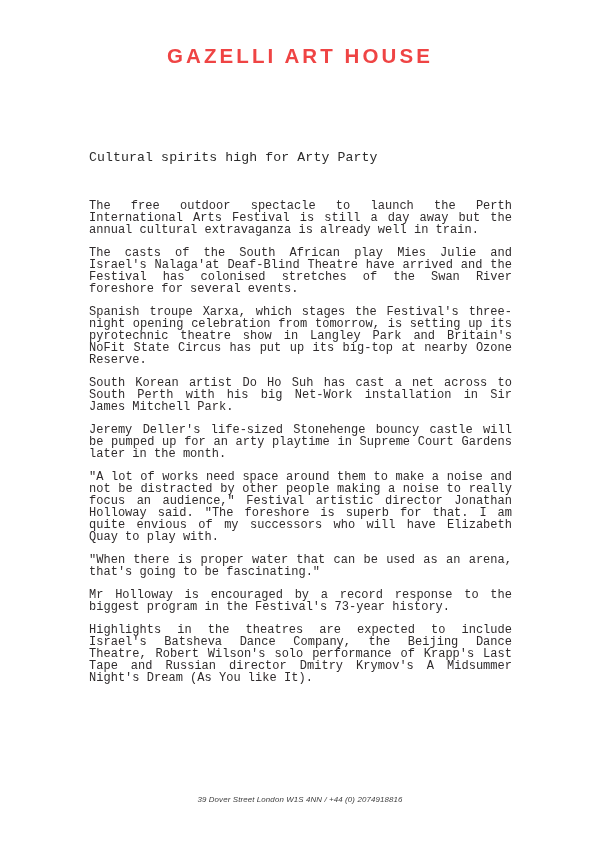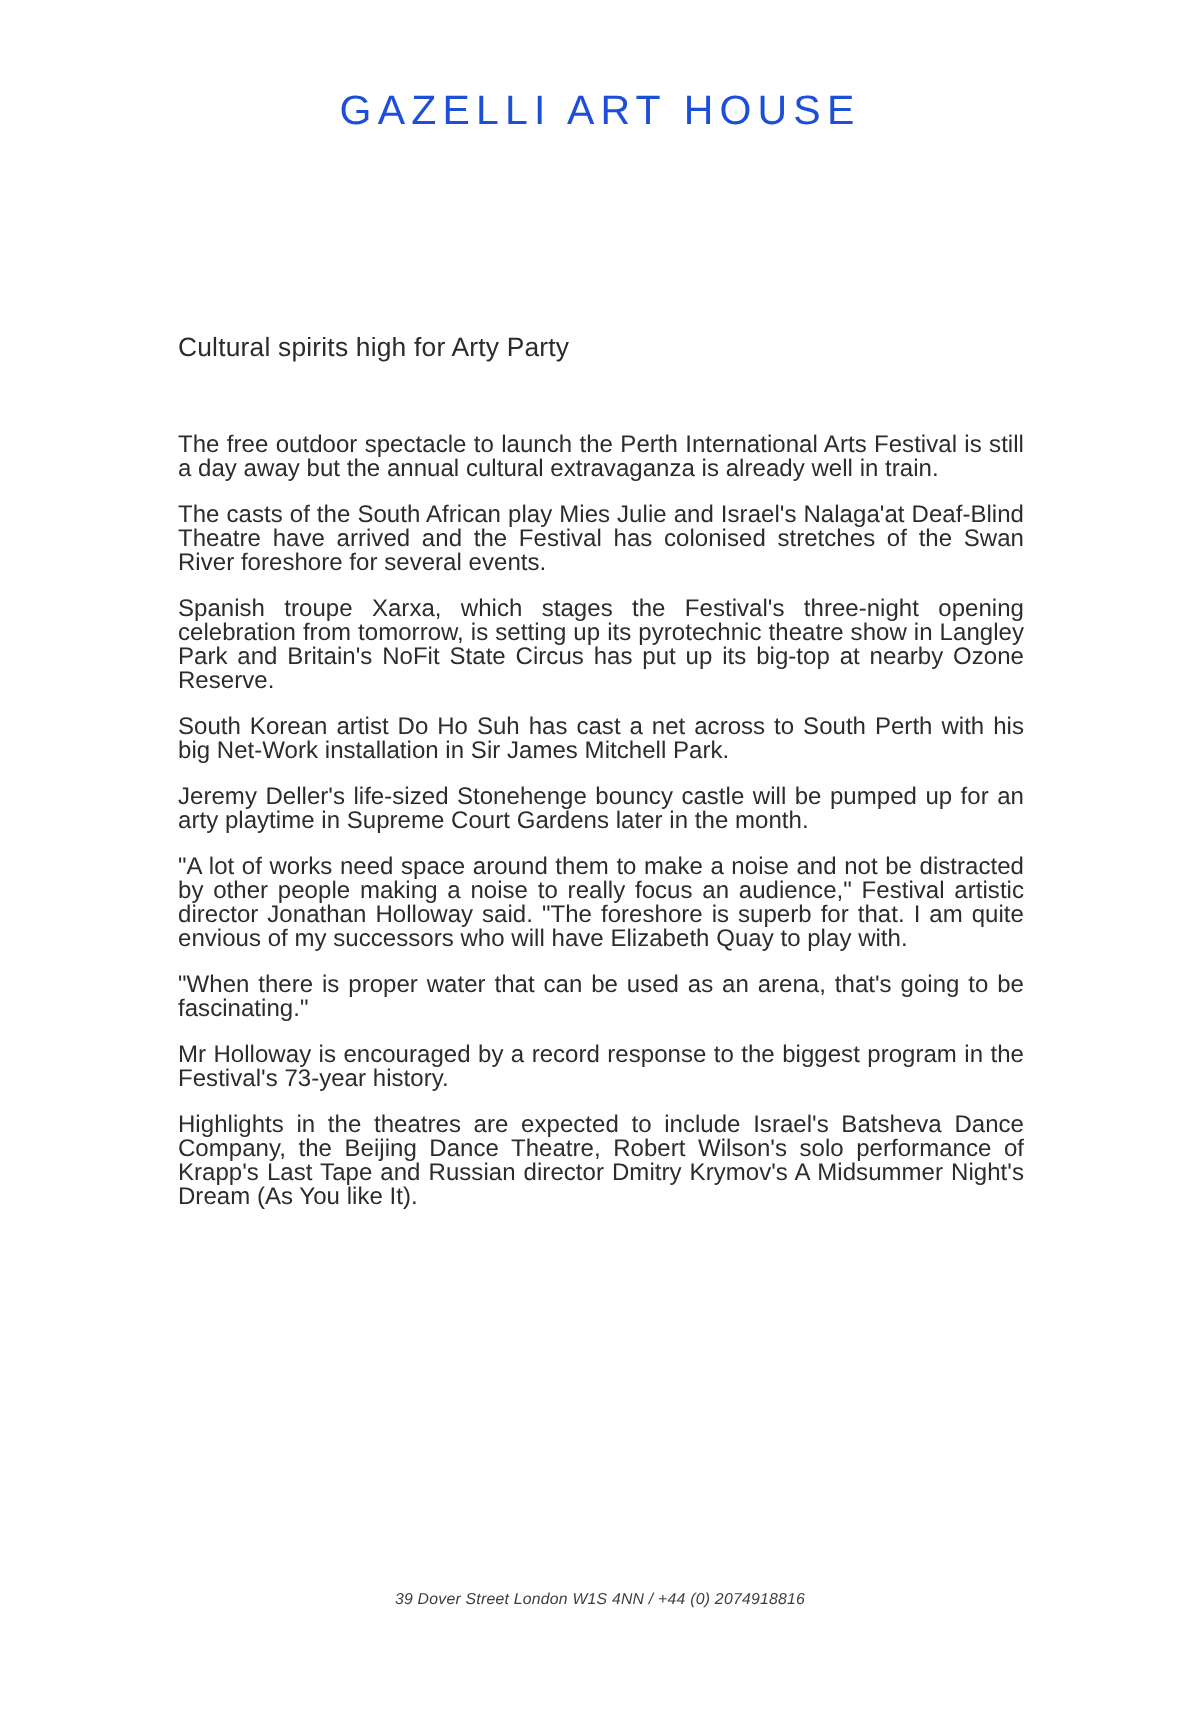--- a/index.html
+++ b/index.html
@@ -23,45 +23,46 @@
     background: #ffffff;
   }
 
   
   .masthead {
     text-align: center;
     padding-top: 45px;
   }
   .brand {
     font-size: 20.5px;
-    font-weight: normal;
+    font-weight: bold;
     letter-spacing: 3.1px;
-    color: #1d4ed8;
+    color: #ef4444;
     line-height: 1.1;
     white-space: nowrap;
   }
 
   
   .meta {
     position: absolute;
     left: 89px;
     top: 114px;
     font-size: 7.4px;
     line-height: 1.55;
     color: #3a3a3a;
     letter-spacing: 0.18px;
   }
   .meta div { white-space: nowrap; }
 
   
   .article {
     position: absolute;
     left: 89px;
-    top: 166px;
+    top: 150px;
     width: 423px;
+    font-family: Liberation Mono, monospace;
   }
   .headline {
     font-size: 13.2px;
     font-weight: normal;
     color: #2b2b2b;
     letter-spacing: 0.1px;
     margin: 0 0 34px 0;
     line-height: 1.2;
   }
   .body-copy p {

